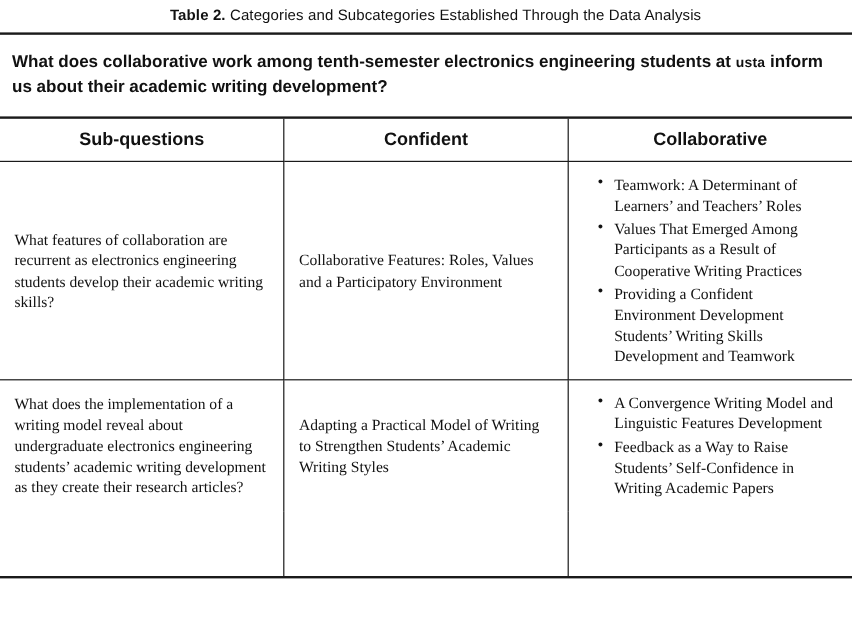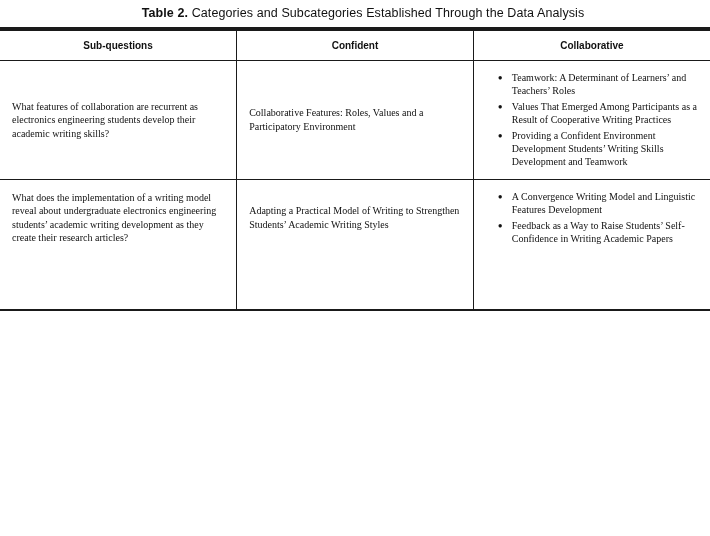--- a/index.html
+++ b/index.html
@@ -47,29 +47,29 @@
     letter-spacing: 0.2px;
   }
   table.maintable {
     width: 100%;
     border-collapse: collapse;
     table-layout: fixed;
   }
   table.maintable th {
     font-family: "Liberation Sans", sans-serif;
     font-weight: bold;
-    font-size: 10px;
+    font-size: 15px;
     text-align: center;
     padding: 9px 4px 9px 4px;
     border-bottom: 1px solid #1a1a1a;
     vertical-align: middle;
   }
   table.maintable td {
     vertical-align: middle;
-    font-size: 10px;
+    font-size: 13px;
     line-height: 1.34;
     padding: 10px 12px 10px 12px;
   }
   .col-sep {
     border-right: 1px solid #1a1a1a;
   }
   .row-sep td {
     border-bottom: 1px solid #1a1a1a;
   }
   td.subq {
@@ -117,20 +117,23 @@
 
 <div class="page">
 
   <div class="caption">
     <span class="cap-label">Table 2.</span>
     <span>Categories and Subcategories Established Through the Data Analysis</span>
   </div>
 
   <div class="rule"></div>
 
+  <div class="question-row">
+    <span>What does collaborative work among tenth-semester electronics engineering students at </span><span class="smallcaps">usta</span><span> inform us about their academic writing development?</span>
+  </div>
 
   <div class="rule"></div>
 
   <table class="maintable">
     <thead>
       <tr>
         <th class="col-sep">Sub-questions</th>
         <th class="col-sep">Confident</th>
         <th>Collaborative</th>
       </tr>

